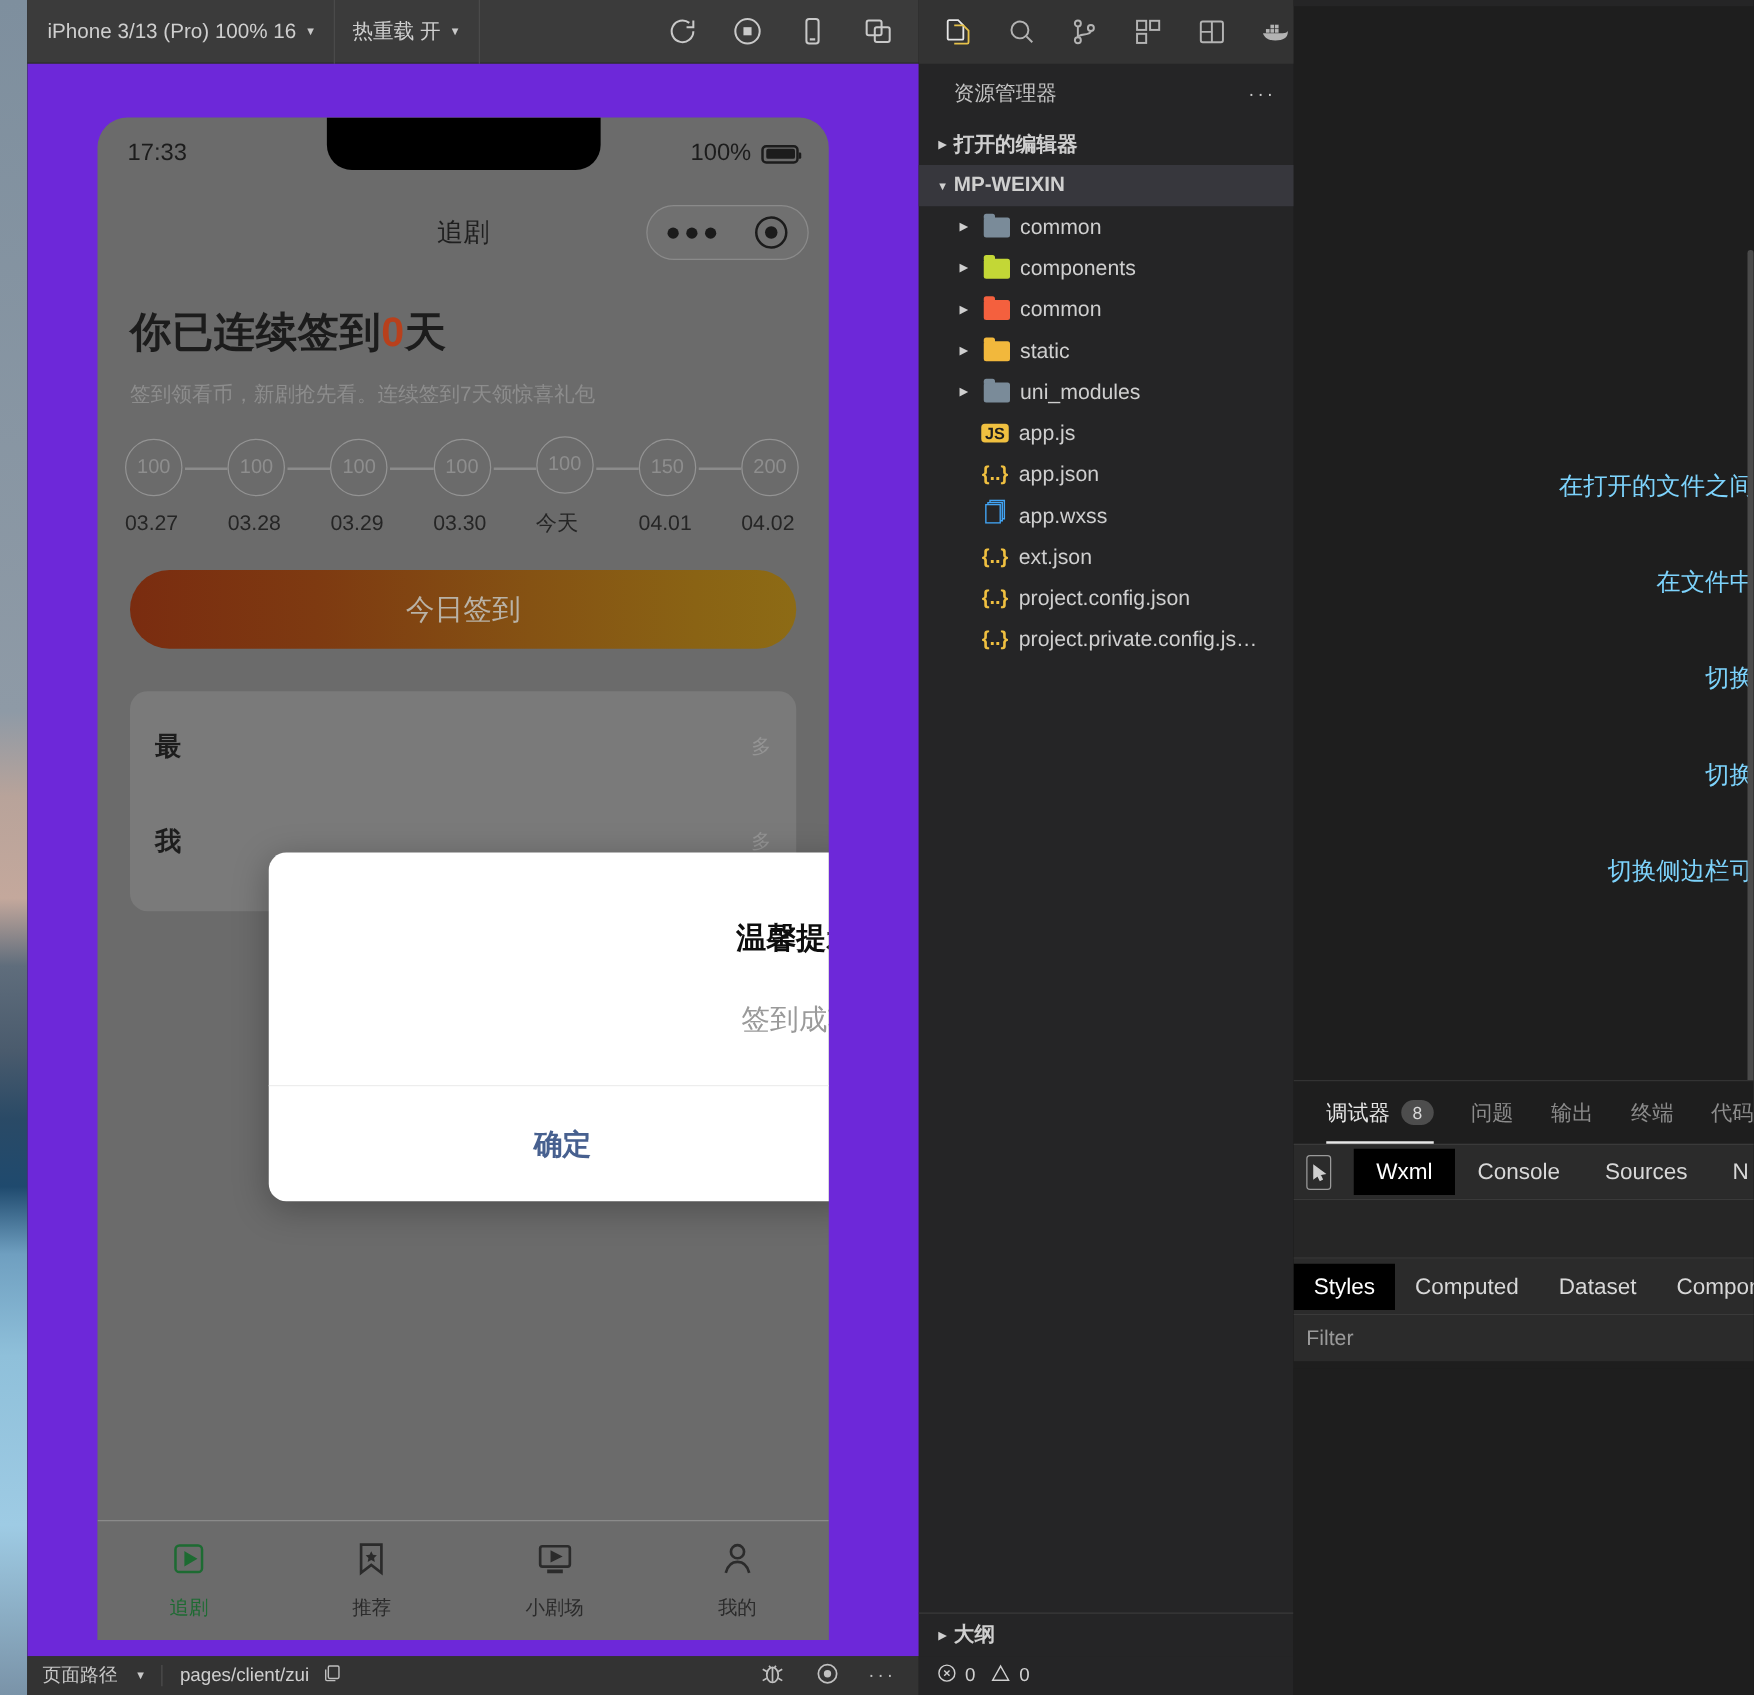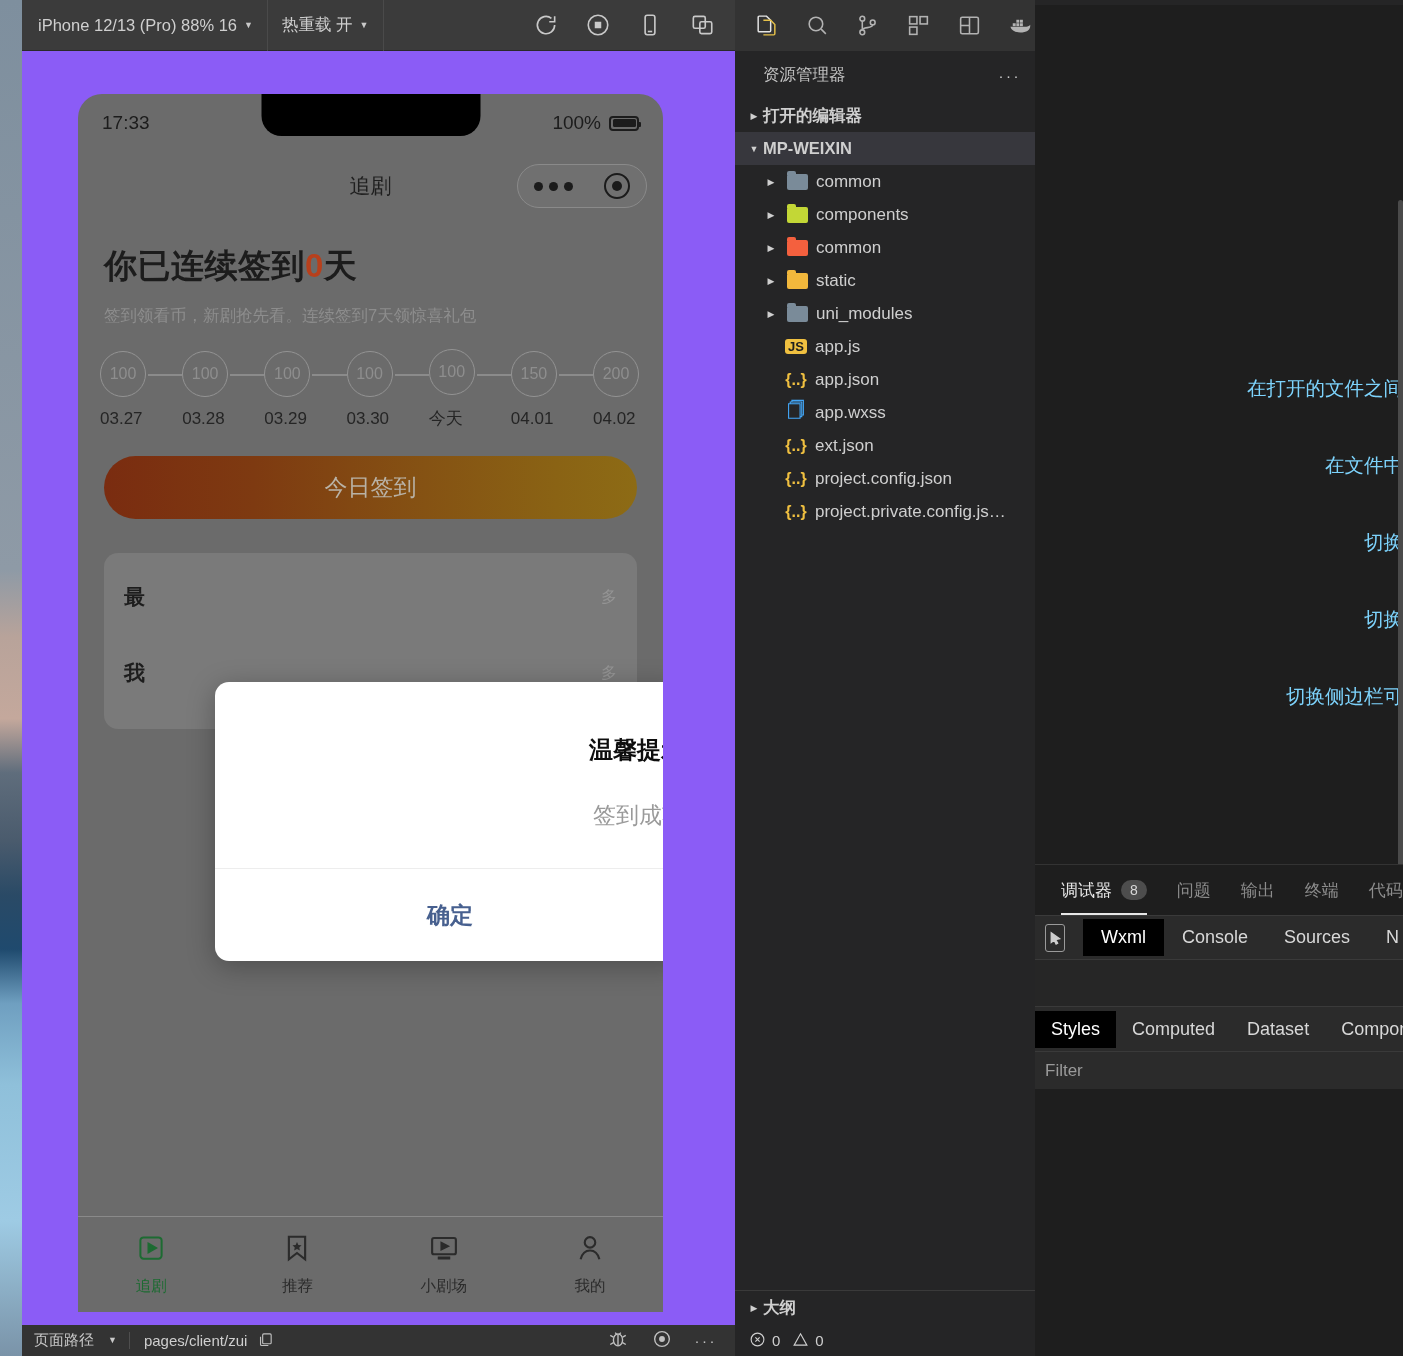--- a/index.html
+++ b/index.html
@@ -36,21 +36,21 @@
     padding: 0 14px; color: #cfcfcf; font-size: 16.5px;
     border-right: 1px solid #4a4a4a; white-space: nowrap;
   }
   .tb-seg.first { padding-left: 16px; }
   .caret { margin-left: 7px; font-size: 9px; color: #c9c9c9; line-height: 1; }
   .tb-icons { margin-left: auto; display: flex; align-items: center; gap: 22px; padding-right: 18px; }
   .tb-icon { width: 30px; height: 30px; display: flex; align-items: center; justify-content: center; }
 
   .sim-stage {
     position: absolute; left: 0; top: 51px; width: 713px; height: 1274px;
-    background: #8b5cf6;
+    background: #6d28d9;
   }
 
   
   .phone {
     position: absolute; left: 56px; top: 43px;
     width: 585px; height: 1218px;
     background: #6b6b6b;
     border-radius: 24px 24px 0 0;
     overflow: hidden;
   }
@@ -275,21 +275,21 @@
 
 <div id="root">
 
   <div class="desktop-strip"></div>
   <div class="desktop-strip right"></div>
 
   <div class="sim-col">
 
     <div class="sim-toolbar">
       <div class="tb-seg first">
-        <span>iPhone 12/13 (Pro) 88% 16</span>
+        <span>iPhone 3/13 (Pro) 100% 16</span>
         <span class="caret">▼</span>
       </div>
       <div class="tb-seg">
         <span>热重载 开</span>
         <span class="caret">▼</span>
       </div>
       <div class="tb-icons">
         <div class="tb-icon">
           <svg width="26" height="26" viewBox="0 0 24 24" fill="none" stroke="#c9c9c9" stroke-width="1.5">
             <path d="M20 12a8 8 0 1 1-3-6.2"></path>

